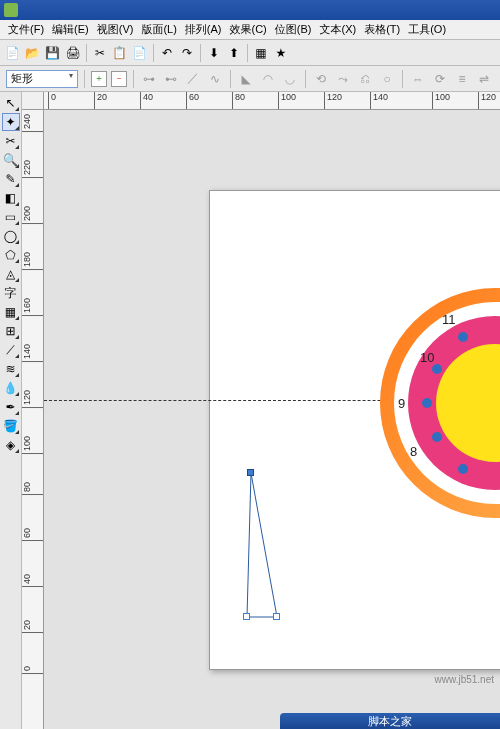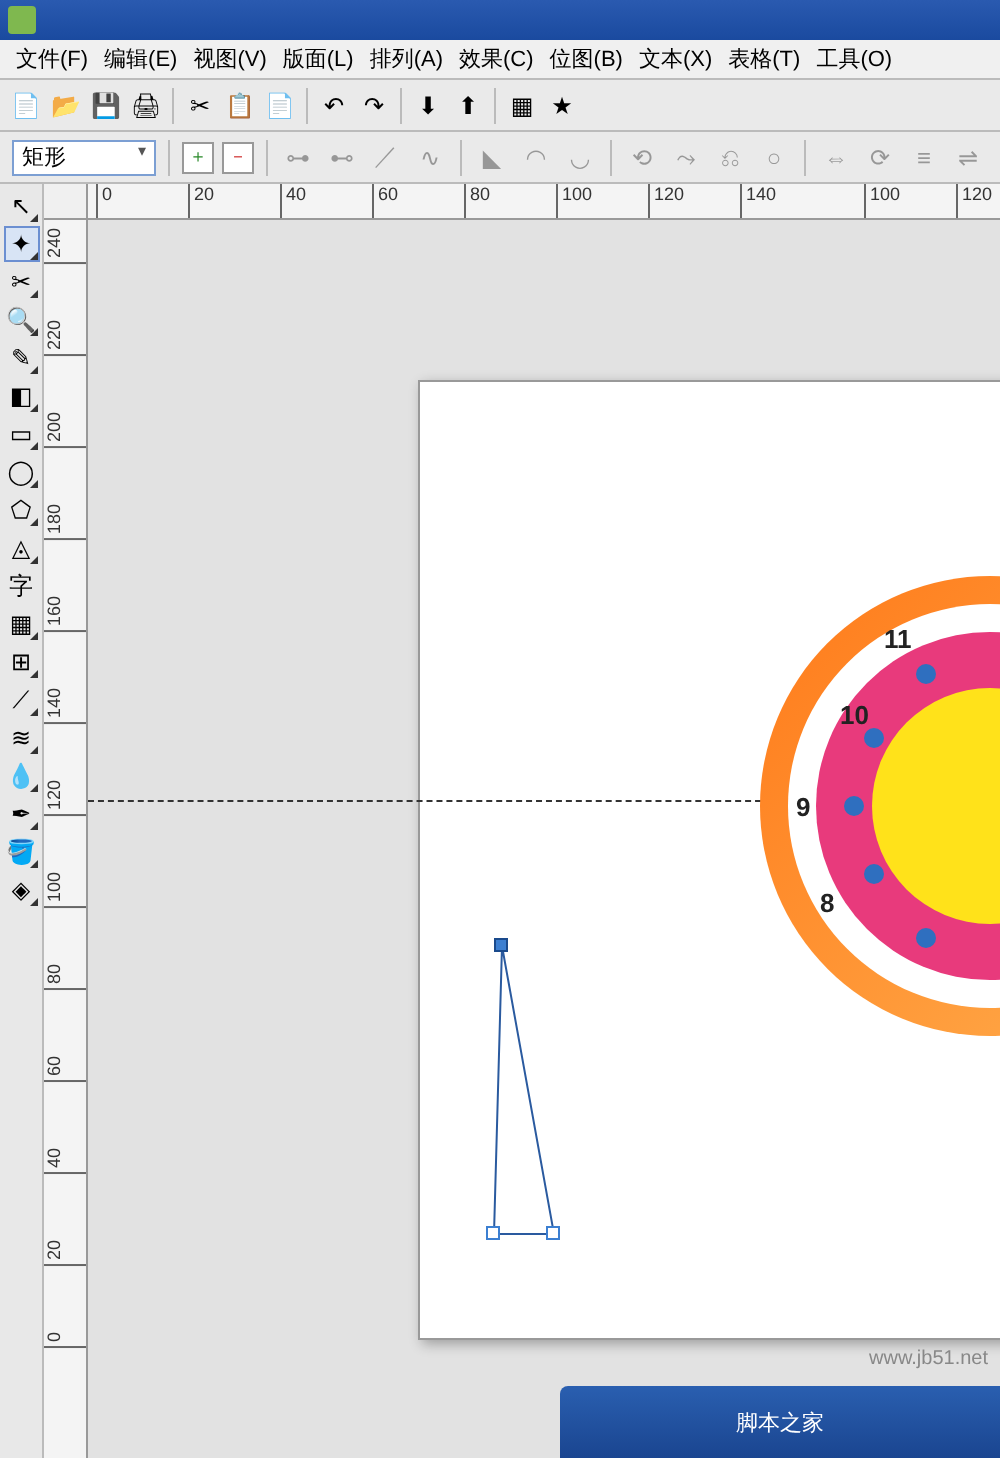--- a/index.html
+++ b/index.html
@@ -28,28 +28,28 @@
 .tick-h{position:absolute;top:0;height:18px;font-size:9px;color:#333;border-left:1px solid #666;padding-left:2px;display:flex;align-items:flex-start}
 .tick-v{position:absolute;left:0;width:22px;font-size:9px;color:#333;border-top:1px solid #666;writing-mode:vertical-rl;transform:rotate(180deg);padding-top:2px}
 .canvas-area{position:absolute;top:18px;left:22px;right:0;bottom:0;background:#e2e2e2}
 .page{position:absolute;left:165px;top:80px;width:340px;height:480px;background:#fff;box-shadow:2px 2px 6px rgba(0,0,0,.3);border:1px solid #999}
 .guide-h{position:absolute;left:0;right:0;border-top:1px dashed #333;top:290px}
 .clock{position:absolute;right:-110px;top:178px;width:230px;height:230px}
 .ring1{position:absolute;inset:0;border-radius:50%;background:linear-gradient(135deg,#ff7a1a,#ffae4d)}
 .ring1::after{content:"";position:absolute;inset:14px;border-radius:50%;background:#fff}
 .ring2{position:absolute;inset:28px;border-radius:50%;background:#e83a7c}
 .ring2::after{content:"";position:absolute;inset:28px;border-radius:50%;background:#ffe21a}
-.num{position:absolute;font-weight:bold;font-size:13px;color:#222}
+.num{position:absolute;font-weight:normal;font-size:13px;color:#222}
 .dot{position:absolute;width:10px;height:10px;background:#2f6fbf;border-radius:50%}
 .triangle{position:absolute;left:195px;top:355px}
 .tri-path{stroke:#2a5a9f;stroke-width:1;fill:none}
 .handle{position:absolute;width:7px;height:7px;background:#3c7fd1;border:1px solid #1a4a8c}
 .node-o{position:absolute;width:7px;height:7px;border:1px solid #3c7fd1;background:#fff}
 .watermark{position:absolute;right:6px;bottom:44px;color:#888;font-size:10px}
-.footer{position:absolute;right:0;bottom:0;width:220px;height:36px;background:linear-gradient(#2a5fb0,#1a4590);color:#fff;display:flex;align-items:center;justify-content:center;font-size:14px;border-top-left-radius:4px}
+.footer{position:absolute;right:0;bottom:0;width:220px;height:16px;background:linear-gradient(#2a5fb0,#1a4590);color:#fff;display:flex;align-items:center;justify-content:center;font-size:14px;border-top-left-radius:4px}
 </style>
 </head>
 <body>
 
 <div class="titlebar">
   <div class="icon"></div>
 </div>
 
 <div class="menubar">
   <span>文件(F)</span>

